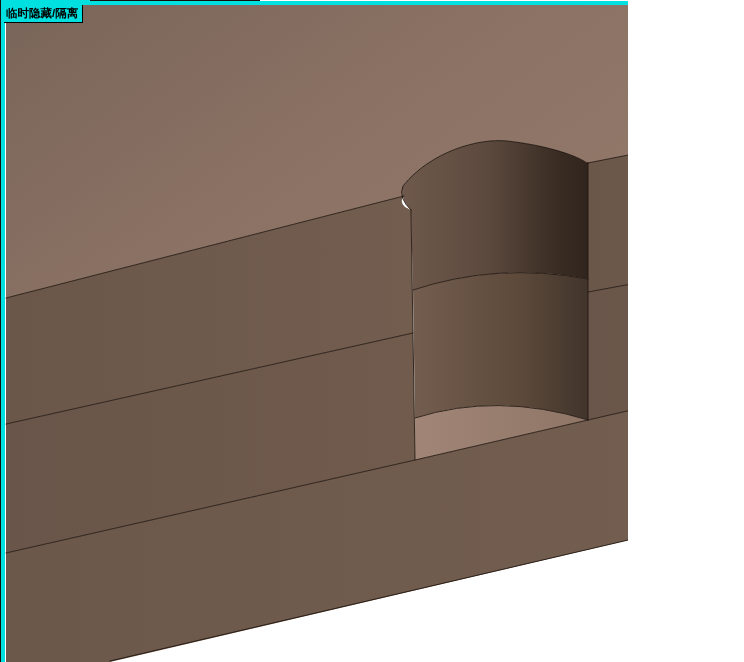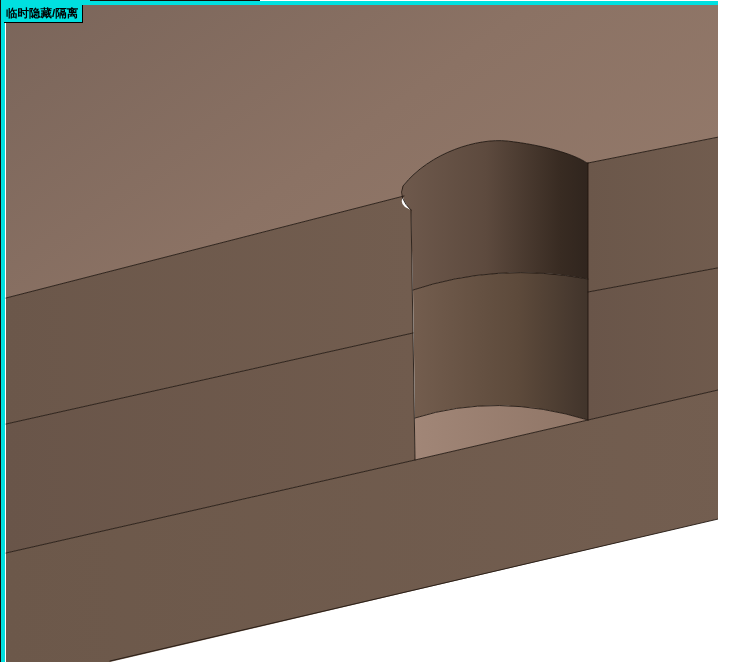--- a/index.html
+++ b/index.html
@@ -1,16 +1,16 @@
 <!DOCTYPE html>
 <html style="--accent: #00e0e0; --chip-bg: #00e0e0; --chip-text: #000000; --bg: #ffffff;"><head>
 <meta charset="utf-8">
 <style>
   html,body{margin:0;padding:0;background:#ffffff;}
-  .stage{position:relative;width:718px;height:662px;overflow:hidden;
+  .stage{position:relative;width:628px;height:662px;overflow:hidden;
          font-family:Liberation Sans, sans-serif;background:var(--bg,#fff);}
   
   .strip{position:absolute;z-index:5;}
   .top-row{left:0;top:0;width:744px;height:1px;background:#ffffff;}
   .top-row .seg-cyan{position:absolute;left:0;top:0;width:90px;height:1px;background:var(--accent);}
   .top-row .seg-dark{position:absolute;left:90px;top:0;width:170px;height:1px;background:#15100c;}
   .border-top{left:0;top:1px;width:744px;height:4px;background:var(--accent);}
   .border-left-line{left:0;top:0;width:1px;height:662px;background:#15100c;}
   .border-left{left:1px;top:1px;width:4px;height:661px;background:var(--accent);}
   

